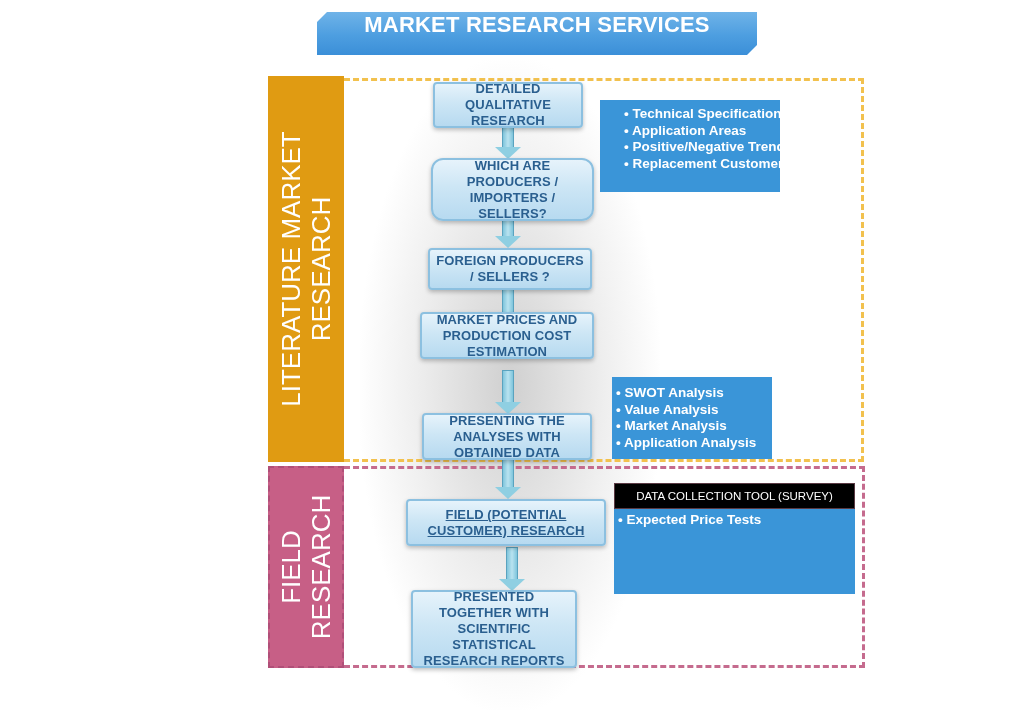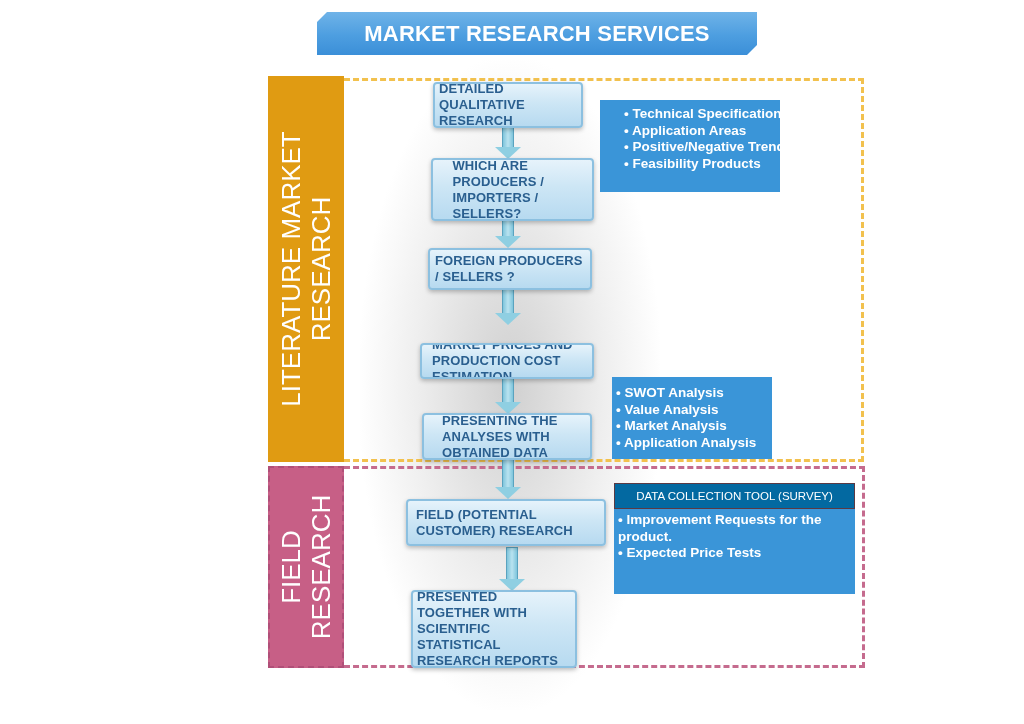--- a/index.html
+++ b/index.html
@@ -7,21 +7,21 @@
     width: 1024px; height: 724px; position: relative; overflow: hidden;
     background: #ffffff;
     font-family: "Liberation Sans", sans-serif;
   }
   .abs { position: absolute; }
   .title-banner {
     left: 317px; top: 12px; width: 440px; height: 43px;
     background: linear-gradient(180deg, #6fb3e8 0%, #4d9ee0 55%, #3b8fd8 100%);
     clip-path: polygon(10px 0, 100% 0, 100% calc(100% - 10px), calc(100% - 10px) 100%, 0 100%, 0 10px);
     color: #ffffff; font-weight: bold; font-size: 22px;
-    display: flex; align-items: center; justify-content: center;
+    display: flex; justify-content: center;
     letter-spacing: 0.2px;
   }
   .shadow-col {
     left: 360px; top: 60px; width: 300px; height: 650px;
     background: radial-gradient(ellipse at center, rgba(150,150,150,0.45) 0%, rgba(190,190,190,0.25) 45%, rgba(255,255,255,0) 72%);
   }
   .lit-frame {
     left: 344px; top: 78px; width: 520px; height: 384px;
     border: 3px dashed #f2c14e; border-left: none; box-sizing: border-box;
   }
@@ -41,21 +41,21 @@
     transform: translate(-50%, -50%) rotate(-90deg);
     color: #ffffff; font-size: 26px; line-height: 30px; text-align: center;
     white-space: nowrap;
   }
   .step {
     position: absolute; box-sizing: border-box;
     background: linear-gradient(180deg, #e6f3fb 0%, #cde6f5 45%, #b7daf0 100%);
     border: 2px solid #8cc0e0; border-radius: 4px;
     box-shadow: 0 2px 4px rgba(0,0,0,0.25);
     color: #2a5f8f; font-weight: bold; font-size: 13px; line-height: 16px;
-    display: flex; align-items: center; justify-content: center;
+    text-align: center; display: flex; align-items: center; justify-content: center;
     overflow: hidden; padding: 0 4px; letter-spacing: 0.1px;
   }
   .arrow { position: absolute; width: 26px; }
   .arrow .shaft {
     position: absolute; left: 7px; top: 0; width: 12px; bottom: 10px;
     background: linear-gradient(90deg, #7fc5dc, #b9e3f0, #7fc5dc);
     border: 1px solid #5aa3bf; box-sizing: border-box;
   }
   .arrow .head {
     position: absolute; left: 0; bottom: 0; width: 0; height: 0;
@@ -63,21 +63,21 @@
     border-top: 12px solid #8fcfe2;
   }
   .infobox {
     position: absolute; background: #3a95d8; color: #ffffff;
     font-weight: bold; font-size: 13.5px; line-height: 16.5px;
     box-sizing: border-box; padding: 6px 4px 0 4px;
   }
   .infobox .li { white-space: nowrap; }
   .infobox .li.wrap { white-space: normal; }
   .survey-head {
-    left: 614px; top: 483px; width: 241px; height: 26px; background: #0369a1;
+    left: 614px; top: 483px; width: 241px; height: 26px; background: #000000;
     border: 1px solid #5a3a44; box-sizing: border-box; color: #ffffff;
     font-size: 11.5px; display: flex; align-items: center; justify-content: center; text-align: center;
   }
 </style>
 </head>
 <body>
 
 <div class="abs shadow-col"></div>
 
 <div class="abs title-banner">
@@ -122,56 +122,55 @@
     <div class="head"></div>
   </div>
 <div class="arrow" style="left:499px; top:547px; height:44px;">
     <div class="shaft"></div>
     <div class="head"></div>
   </div>
 
 <div class="step" style="left:433px; top:82px; width:150px; height:46px;">
     <span>DETAILED QUALITATIVE RESEARCH</span>
   </div>
-<div class="step" style="left:431px; top:158px; width:163px; height:63px;">
+<div class="step" style="left:431px; top:158px; width:163px; height:63px;border-radius:12px;">
     <span style="display:block;width:120px;">WHICH ARE PRODUCERS / IMPORTERS / SELLERS?</span>
   </div>
 <div class="step" style="left:428px; top:248px; width:164px; height:42px;">
     <span style="display:block;width:150px;">FOREIGN PRODUCERS / SELLERS ?</span>
   </div>
-<div class="step" style="left:420px; top:343px; width:174px; height:36px;">
+<div class="step" style="left:420px; top:312px; width:174px; height:47px;">
     <span style="display:block;width:150px;">MARKET PRICES AND PRODUCTION COST ESTIMATION</span>
   </div>
 <div class="step" style="left:422px; top:413px; width:170px; height:47px;">
     <span style="display:block;width:130px;">PRESENTING THE ANALYSES WITH OBTAINED DATA</span>
   </div>
 <div class="step" style="left:406px; top:499px; width:200px; height:47px;">
-    <span style="display:block;width:180px;">FIELD (POTENTIAL CUSTOMER) RESEARCH</span>
+    <span style="display:block;width:180px;text-decoration:underline;">FIELD (POTENTIAL CUSTOMER) RESEARCH</span>
   </div>
 <div class="step" style="left:411px; top:590px; width:166px; height:78px;">
     <span style="display:block;width:180px;">FIELD RESEARCH IS PRESENTED TOGETHER WITH SCIENTIFIC STATISTICAL RESEARCH REPORTS TO CUSTOMER</span>
   </div>
 
 <div class="infobox" style="left:600px; top:100px; width:180px; height:92px;padding-left:24px;">
   <div id="ib-qual">
       <div class="li">• Technical Specifications</div>
       <div class="li">• Application Areas</div>
       <div class="li">• Positive/Negative Trends</div>
-      <div class="li">• Feasibility Products</div>
+      <div class="li">• Replacement Customer</div>
     </div>
 </div>
 <div class="infobox" style="left:612px; top:377px; width:160px; height:82px; padding-top:8px;">
   <div id="ib-anal">
       <div class="li">• SWOT Analysis</div>
       <div class="li">• Value Analysis</div>
       <div class="li">• Market Analysis</div>
       <div class="li">• Application Analysis</div>
     </div>
 </div>
 <div class="abs survey-head">
   <span>DATA COLLECTION TOOL (SURVEY)</span>
 </div>
 <div class="infobox" style="left:614px; top:509px; width:241px; height:85px; padding-top:3px;">
   <div id="ib-surv">
-      <div class="li wrap">• Improvement Requests for the product.</div>
       <div class="li">• Expected Price Tests</div>
     </div>
 </div>
 
 </body></html>

